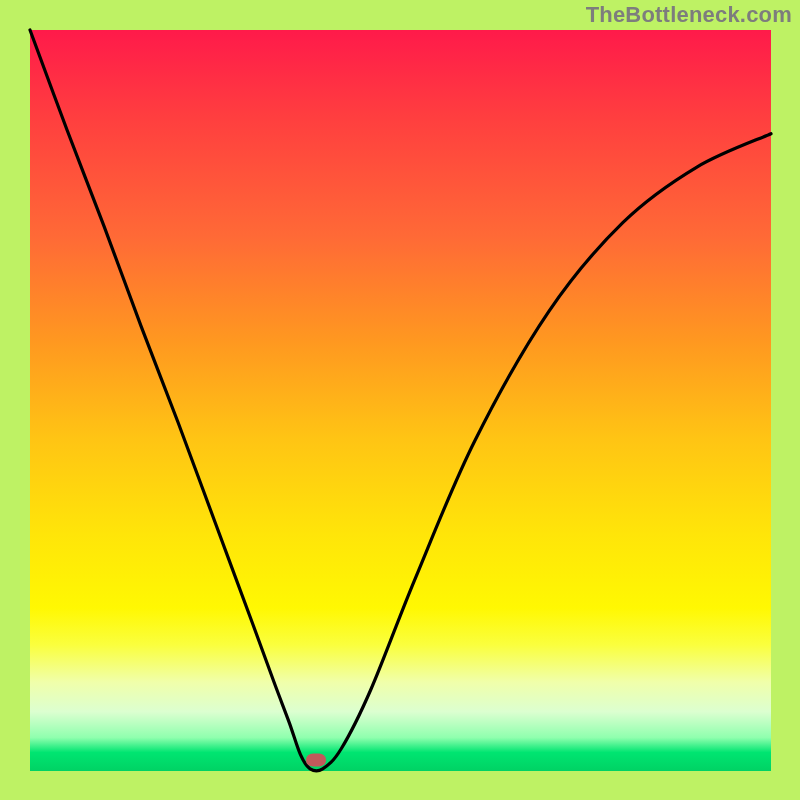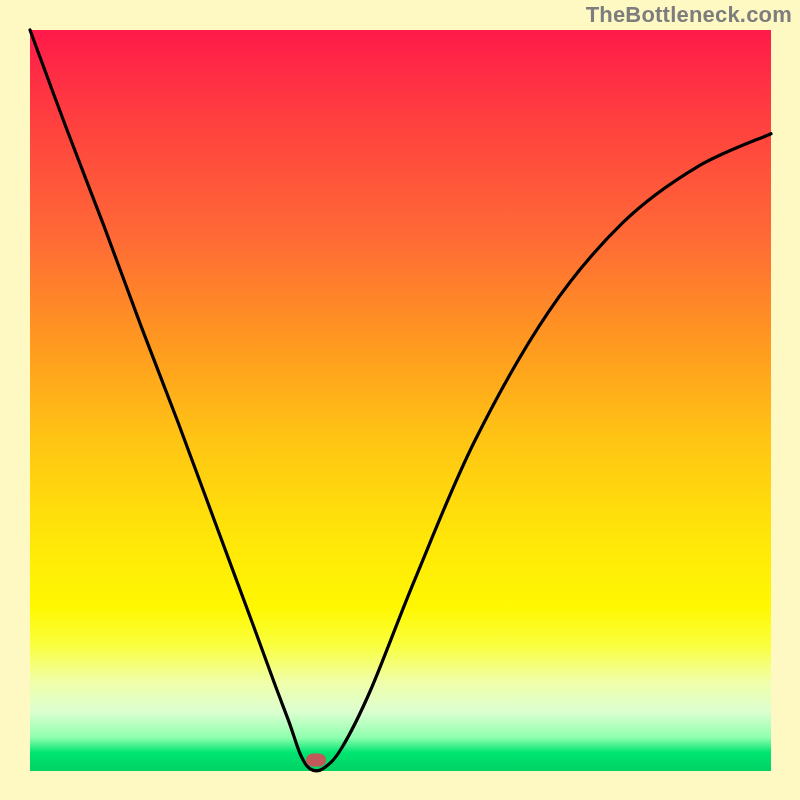--- a/index.html
+++ b/index.html
@@ -9,21 +9,21 @@
     height: 800px;
     background: #000;
     overflow: hidden;
   }
   .frame {
     position: absolute;
     top: 0;
     left: 0;
     width: 800px;
     height: 800px;
-    background: #fef9c3;
+    background: #bef264;
   }
   .plot-area {
     position: absolute;
     left: 30px;
     top: 30px;
     width: 741px;
     height: 741px;
     background: linear-gradient(
       to bottom,
       #ff1a4a 0%,

